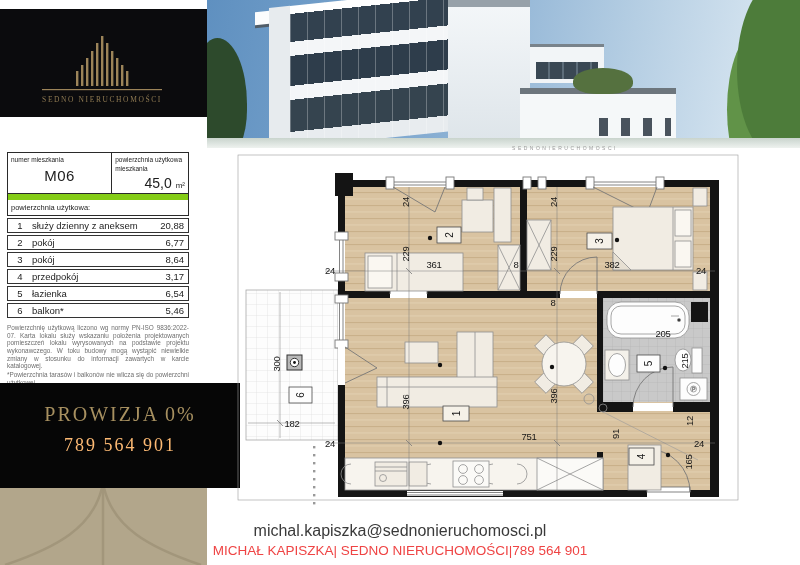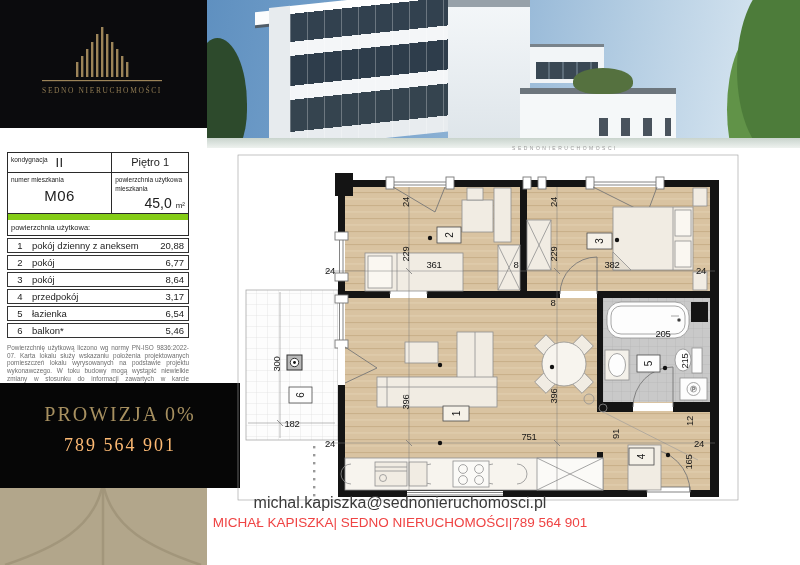--- a/index.html
+++ b/index.html
@@ -1,21 +1,21 @@
 <!DOCTYPE html>
 <html><head>
 <meta charset="utf-8">
 <style>
   html,body{margin:0;padding:0;background:#fff;}
   body{width:800px;height:565px;position:relative;overflow:hidden;
        font-family:"Liberation Sans",sans-serif;color:#1c1c1c;}
 
   
   .left-panel{position:absolute;left:0;top:0;width:207px;height:565px;background:#fff;}
-  .logo-box{position:absolute;left:0;top:0;width:207px;height:128px;background:#0b0b0d;}
+  .logo-box{position:absolute;left:0;top:9px;width:207px;height:108px;background:#0b0b0d;}
   .promo-box{position:absolute;left:0;top:383px;width:240px;height:105px;background:#060606;
              text-align:center;font-family:"Liberation Serif",serif;}
   .promo-line1{margin-top:20px;font-size:20px;letter-spacing:2px;color:#a79060;}
   .promo-line2{margin-top:9px;font-size:18px;letter-spacing:2px;color:#fdba74;}
   .tan-footer{position:absolute;left:0;top:488px;width:207px;height:77px;background:#b2a68b;overflow:hidden;}
 
   .spec{position:absolute;left:7px;top:152px;width:182px;font-size:8px;}
   .blockA{border:1px solid #2a2a2a;}
   .rowA{display:flex;border-bottom:1px solid #2a2a2a;}
   .rowA:last-child{border-bottom:none;}
@@ -63,21 +63,21 @@
 
   
   .plan{position:absolute;left:235px;top:140px;width:505px;height:372px;}
   .plan text{font-family:"Liberation Sans",sans-serif;}
   .dim{font-size:9.5px;fill:#161616;letter-spacing:-.3px;}
   .rlabel{font-size:10px;fill:#161616;}
   .wm{font-size:5px;fill:#9a9a9a;letter-spacing:2.5px;}
   .washer-p{font-size:5.5px;fill:#333;}
 
   
-  .contact{position:absolute;left:100px;top:494px;width:600px;text-align:center;}
+  .contact{position:absolute;left:100px;top:522px;width:600px;text-align:center;}
   .contact-email{font-size:16px;color:#3a3a3a;}
   .contact-line{font-size:13.5px;color:#ef4444;margin-top:3px;}
 
   svg{display:block;}
 </style>
 </head>
 <body>
 
 <div class="left-panel">
 
@@ -98,46 +98,37 @@
         <rect x="42" y="80" width="120" height="1.2"></rect>
       </g>
       <text x="102" y="93" text-anchor="middle" font-family="Liberation Serif, serif" font-size="7.5" letter-spacing="1.6" fill="#8f7a52">SEDNO NIERUCHOMOŚCI</text>
     </svg>
   </div>
 
   <div class="spec">
     <div class="blockA">
       <div class="rowA">
         <div class="cellL">
-          <span class="tiny-label">kondygnacja</span>
-          <div class="big-val" style="margin-top:-9px">II</div>
-        </div>
-        <div class="cellR">
-          <div class="pietro">Piętro 1</div>
-        </div>
-      </div>
-      <div class="rowA">
-        <div class="cellL">
           <span class="tiny-label">numer mieszkania</span>
           <div class="big-val m06">M06</div>
         </div>
         <div class="cellR">
           <span class="tiny-label">powierzchnia użytkowa mieszkania</span>
           <div class="area-val">
             <span>45,0</span>
             <span class="area-unit">m²</span>
           </div>
         </div>
       </div>
       <div class="hdr-row">powierzchnia użytkowa:</div>
     </div>
 
     <div class="item-row">
       <span class="item-no">1</span>
-      <span class="item-name">pokój dzienny z aneksem</span>
+      <span class="item-name">służy dzienny z aneksem</span>
       <span class="item-area">20,88</span>
     </div>
     <div class="item-row">
       <span class="item-no">2</span>
       <span class="item-name">pokój</span>
       <span class="item-area">6,77</span>
     </div>
     <div class="item-row">
       <span class="item-no">3</span>
       <span class="item-name">pokój</span>

